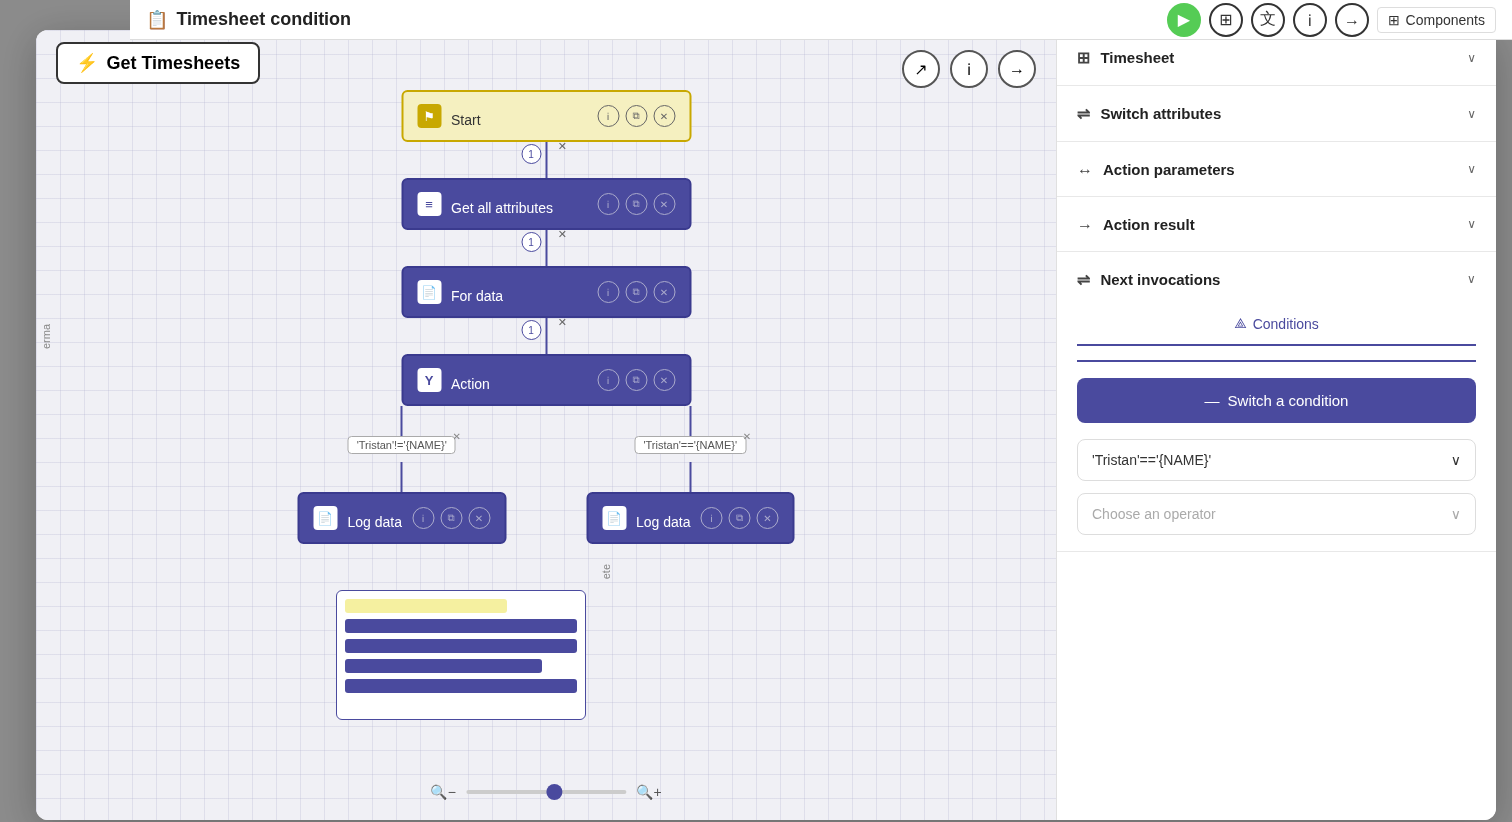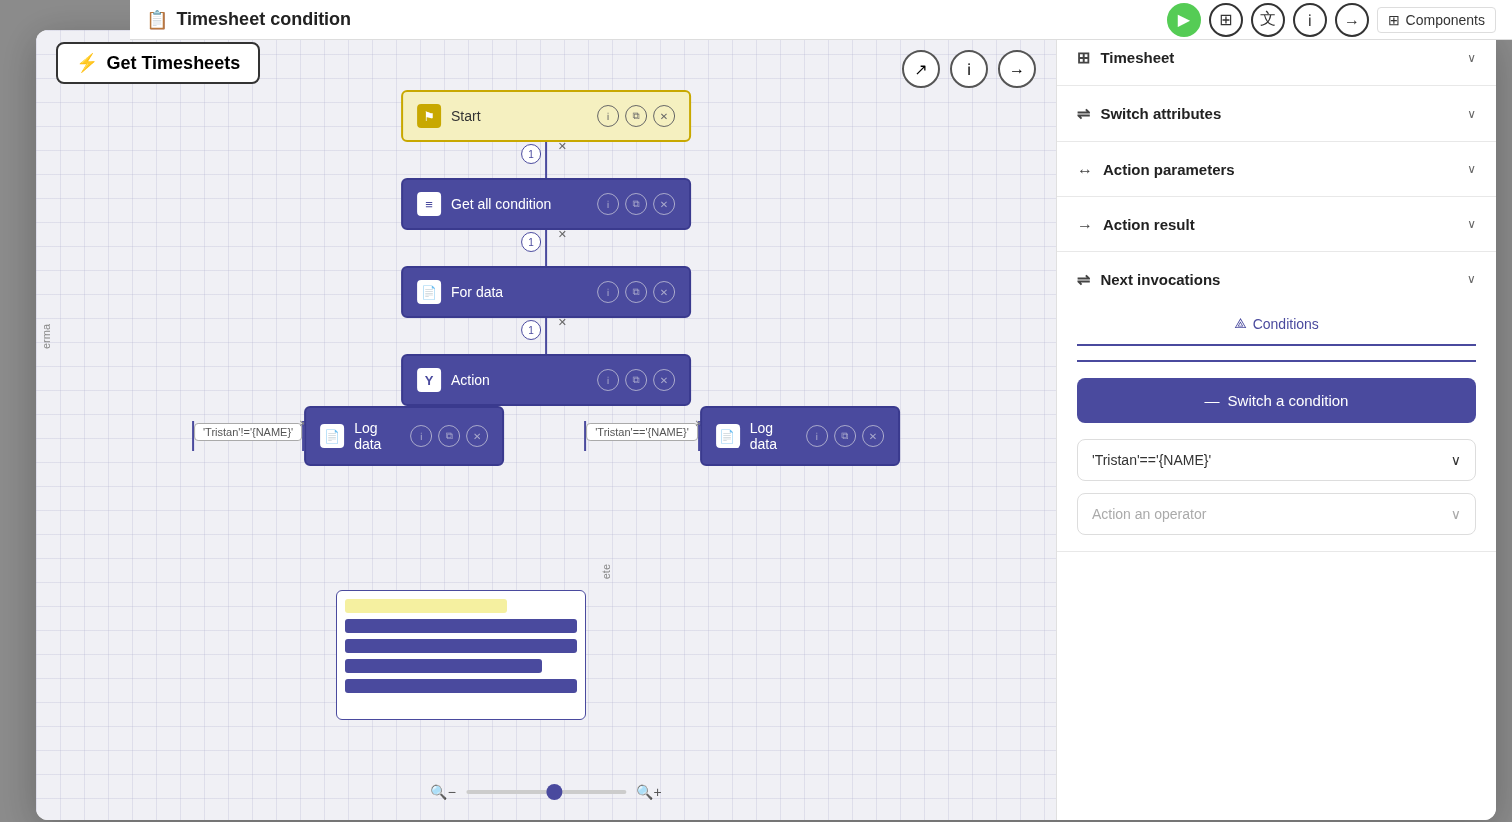--- a/index.html
+++ b/index.html
@@ -113,21 +113,21 @@
 
     .node-icon {
       width: 24px; height: 24px; border-radius: 4px;
       display: flex; align-items: center; justify-content: center;
       font-size: 13px; flex-shrink: 0;
     }
 
     .node-icon.yellow { background: #c8a800; color: #fff; }
     .node-icon.blue { background: #fff; color: #4a4a9e; }
 
-    .node-label { flex: 1; }
+    .node-label { flex: 1; margin-top: 8px; }
 
     .node-actions {
       display: flex; gap: 6px; align-items: center;
     }
 
     .node-action-btn {
       width: 22px; height: 22px; border-radius: 50%; border: 1.5px solid currentColor;
       display: flex; align-items: center; justify-content: center;
       font-size: 10px; cursor: pointer;
       color: #555;
@@ -153,21 +153,21 @@
       font-size: 11px; color: #666; cursor: pointer;
     }
 
     
     .switch-branches {
       display: flex; gap: 80px; margin-top: 0;
       position: relative;
     }
 
     .branch {
-      display: flex; flex-direction: row; align-items: center;
+      display: flex; flex-direction: column; align-items: center;
     }
 
     .branch-label {
       background: #fff; border: 1.5px solid #aaa; border-radius: 4px;
       padding: 2px 8px; font-size: 11px; color: #555; margin-bottom: 8px;
       position: relative;
     }
 
     .branch-label .x-btn {
       position: absolute; right: -6px; top: -6px;
@@ -334,21 +334,21 @@
             </div>
           </div>
 
           <div class="connector">
             <span class="connector-label">1</span>
             <span class="connector-x">✕</span>
           </div>
 
           <div class="flow-node action">
             <div class="node-icon blue">≡</div>
-            <div class="node-label">Get all condition</div>
+            <div class="node-label">Get all attributes</div>
             <div class="node-actions">
               <div class="node-action-btn">ℹ</div>
               <div class="node-action-btn">⧉</div>
               <div class="node-action-btn">✕</div>
             </div>
           </div>
 
           <div class="connector">
             <span class="connector-label">1</span>
             <span class="connector-x">✕</span>
@@ -504,21 +504,21 @@
               <span>—</span>
               <span>Switch a condition</span>
             </button>
 
             <div class="condition-dropdown">
               <span>'Tristan'=='{NAME}'</span>
               <span>∨</span>
             </div>
 
             <div class="operator-dropdown">
-              <span>Action an operator</span>
+              <span>Choose an operator</span>
               <span>∨</span>
             </div>
 
           </div>
         </div>
 
       </div>
     </div>
   </div>
 

